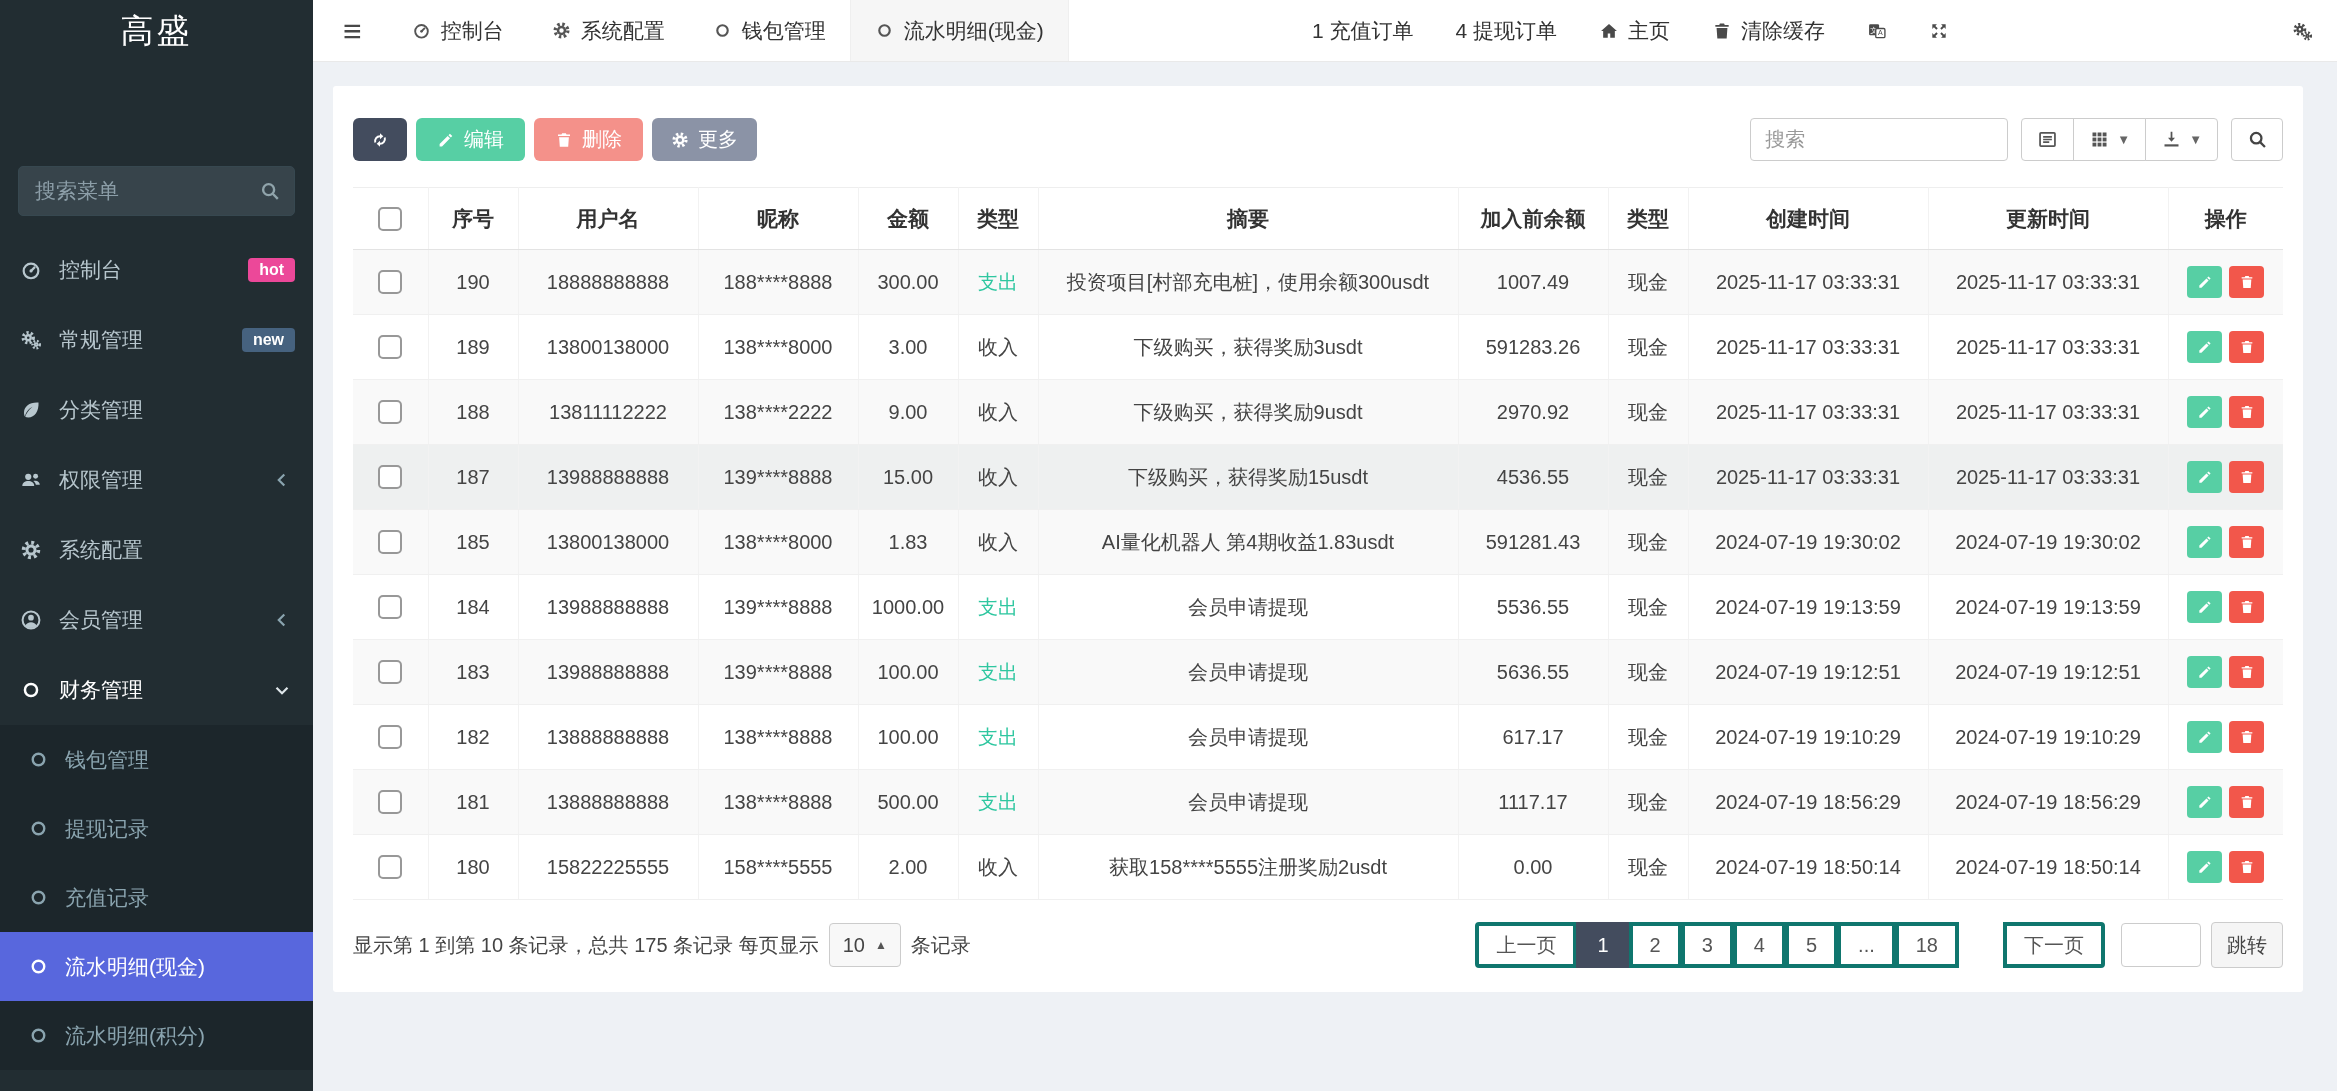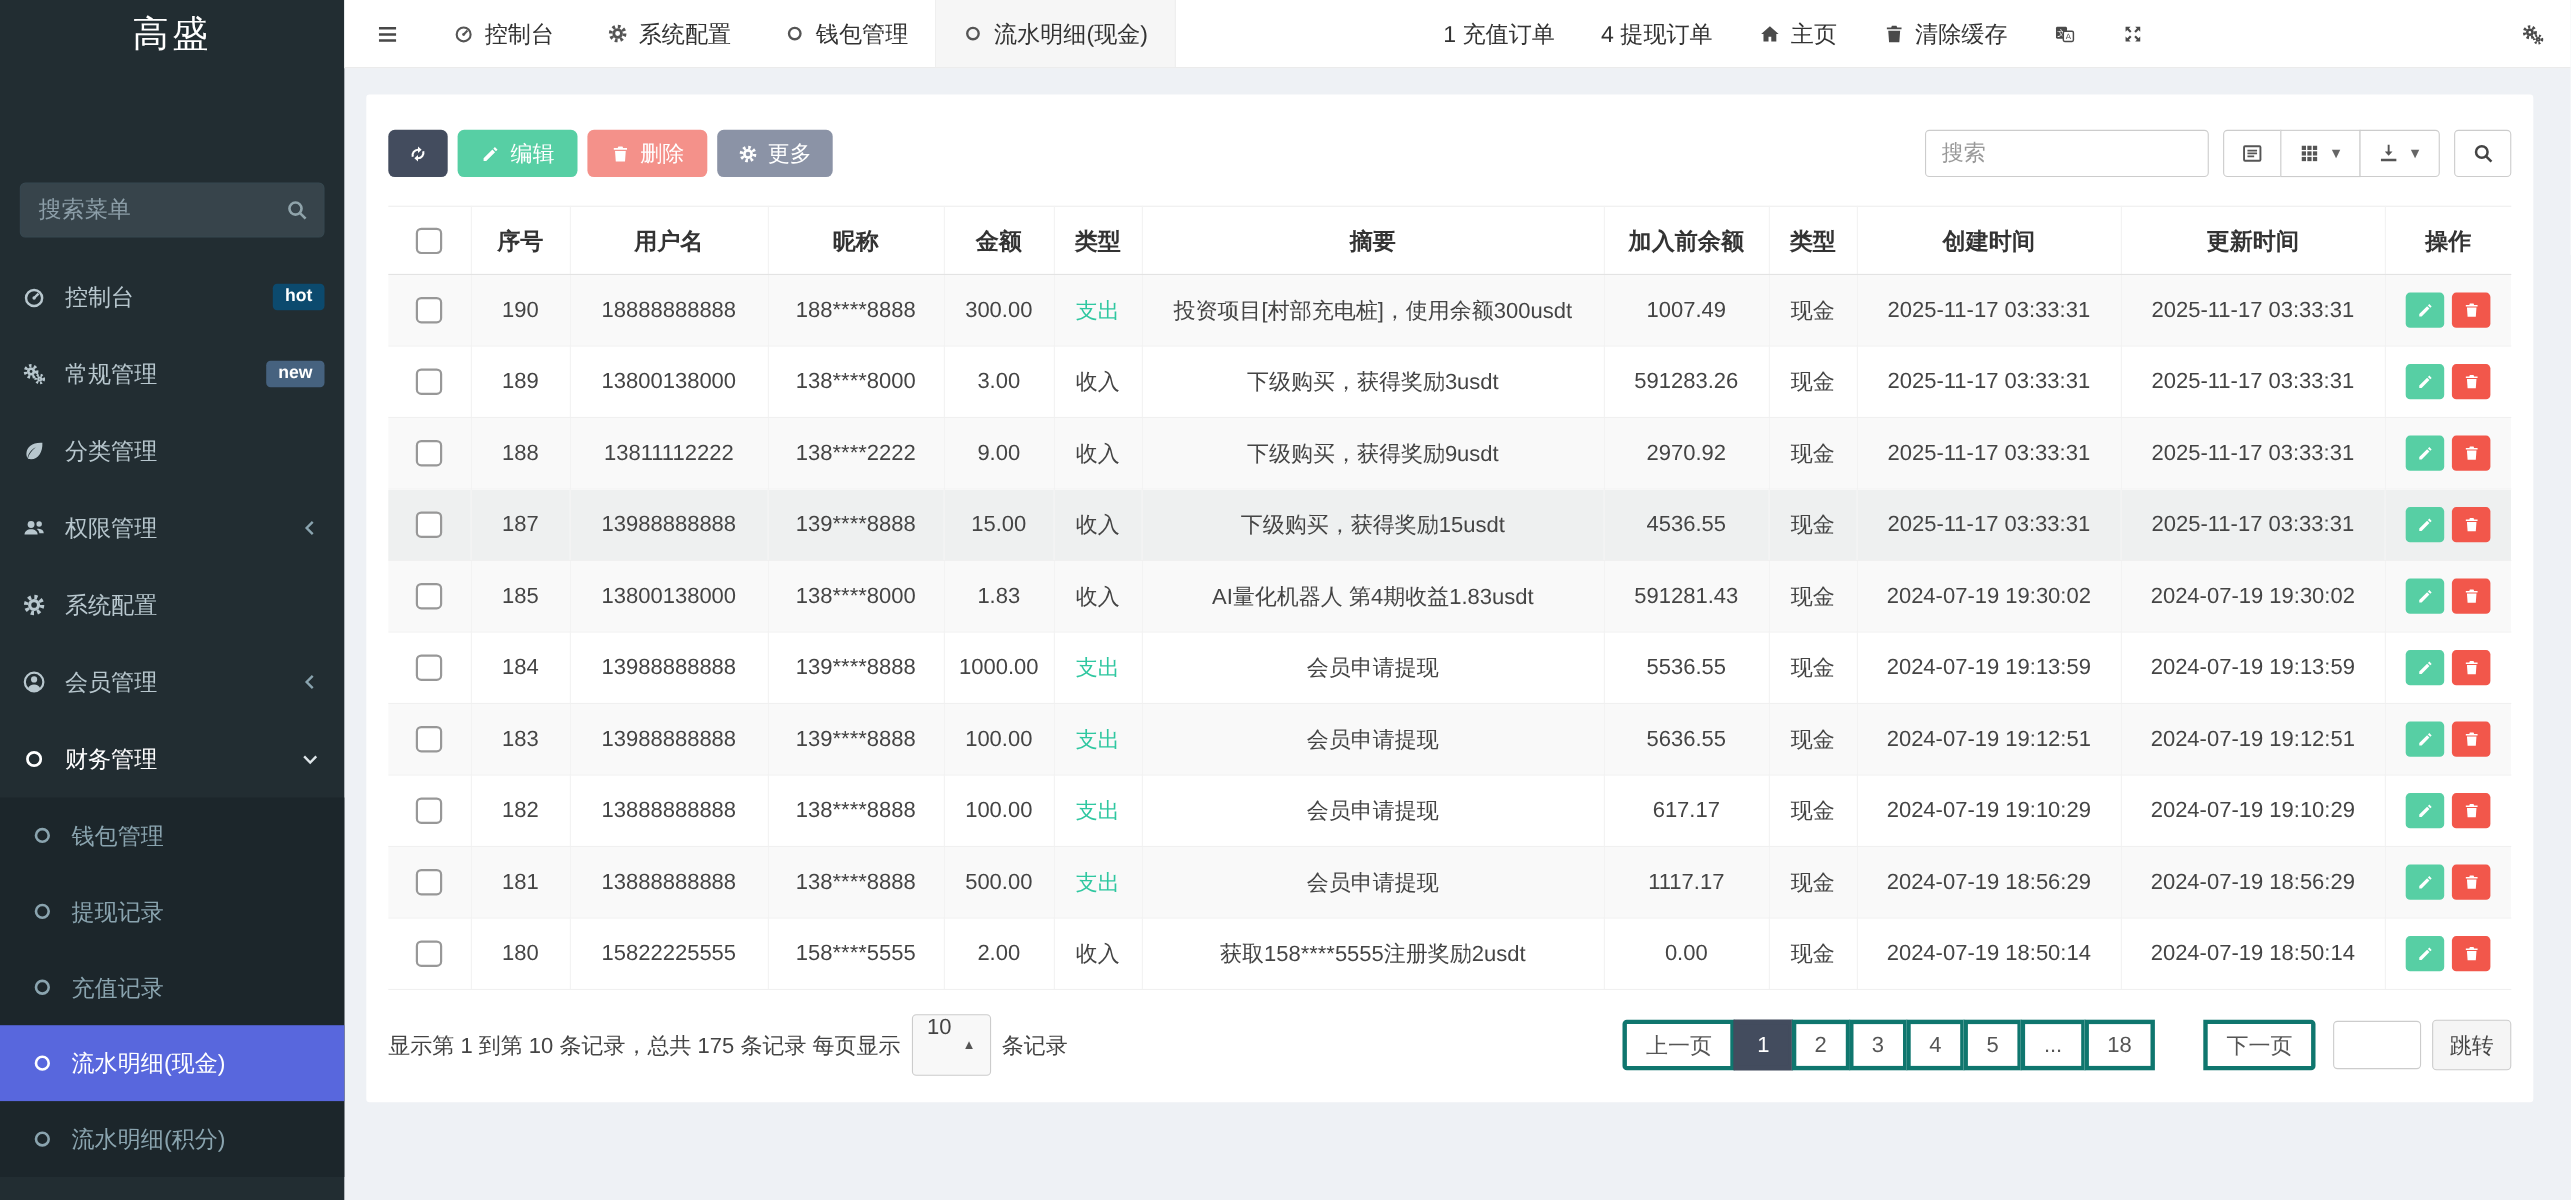--- a/index.html
+++ b/index.html
@@ -80,21 +80,21 @@
   .t-expense { color:#2fc7a0; }
   .t-income { color:#444; }
   .btn-act { width:35px; height:32px; border:none; border-radius:4px; color:#fff; display:inline-flex; align-items:center; justify-content:center; cursor:pointer; }
   .btn-act .icn { font-size:16px; }
   .act-edit { background:#57cfa4; margin-right:7px; }
   .act-del { background:#f2574b; }
 
   
   .pager { margin-top:22px; display:flex; align-items:center; font-size:20px; color:#444; }
   .pager-info { display:flex; align-items:center; gap:10px; }
-  .pagesize { height:56px; padding:0 13px; border:1px solid #ccc; border-radius:4px; background:#f8f8f8; font-size:20px; color:#444; display:inline-flex; gap:10px; cursor:pointer; font-family:inherit; }
+  .pagesize { height:44px; padding:0 13px; border:1px solid #ccc; border-radius:4px; background:#f8f8f8; font-size:20px; color:#444; display:inline-flex; align-items:center; gap:10px; cursor:pointer; font-family:inherit; }
   .pagesize .up { font-size:12px; color:#555; }
   .pager-right { margin-left:auto; display:flex; align-items:center; }
   ul.pages { list-style:none; display:flex; }
   .pg { min-width:46px; height:46px; padding:0 17px; background:#fff; border:4px solid #0f766e; display:inline-flex; align-items:center; justify-content:center; font-size:20px; color:#555; cursor:pointer; font-family:inherit; }
   .pg + .pg { margin-left:-1px; }
   .pg:first-child { border-radius:4px 0 0 4px; }
   .pg:last-child { border-radius:0 4px 4px 0;margin-left:44px; }
   .pg.on { background:#434c5e; border-color:#434c5e; color:#fff; }
   .jump-input { width:80px; height:44px; margin-left:16px; border:1px solid #ccc; border-radius:4px; outline:none; font-size:20px; padding:0 10px; font-family:inherit; }
   .jump-btn { height:46px; padding:0 15px; margin-left:10px; background:#f5f5f5; border:1px solid #ccc; border-radius:4px; font-size:20px; color:#444; cursor:pointer; font-family:inherit; }
@@ -116,21 +116,21 @@
   <ul class="menu" id="menu">
       <li class="mi">
         <span class="icn">
           <svg viewBox="0 0 24 24" xmlns="http://www.w3.org/2000/svg">
             <circle cx="12" cy="13" r="8" fill="none" stroke="currentColor" stroke-width="2.4"></circle>
             <path d="M12 13l4.4-4.4" stroke="currentColor" stroke-width="2.4" fill="none"></path>
             <circle cx="12" cy="13" r="1.7" fill="currentColor"></circle>
           </svg>
         </span>
         <span>控制台</span>
-        <span class="badge" style="background: #0c4a6e;">hot</span>
+        <span class="badge" style="background: #ec4899;">hot</span>
       </li>
       <li class="mi">
         <span class="icn">
           <svg viewBox="0 0 24 24" xmlns="http://www.w3.org/2000/svg">
             <g fill="none" stroke="currentColor">
               <circle cx="9" cy="9.5" r="5.6" stroke-width="3.4" stroke-dasharray="2.4 2.35"></circle>
               <circle cx="9" cy="9.5" r="2.7" stroke-width="2.6"></circle>
               <circle cx="17.6" cy="17" r="3.9" stroke-width="2.8" stroke-dasharray="1.9 1.85"></circle>
               <circle cx="17.6" cy="17" r="1.5" stroke-width="2"></circle>
             </g>

